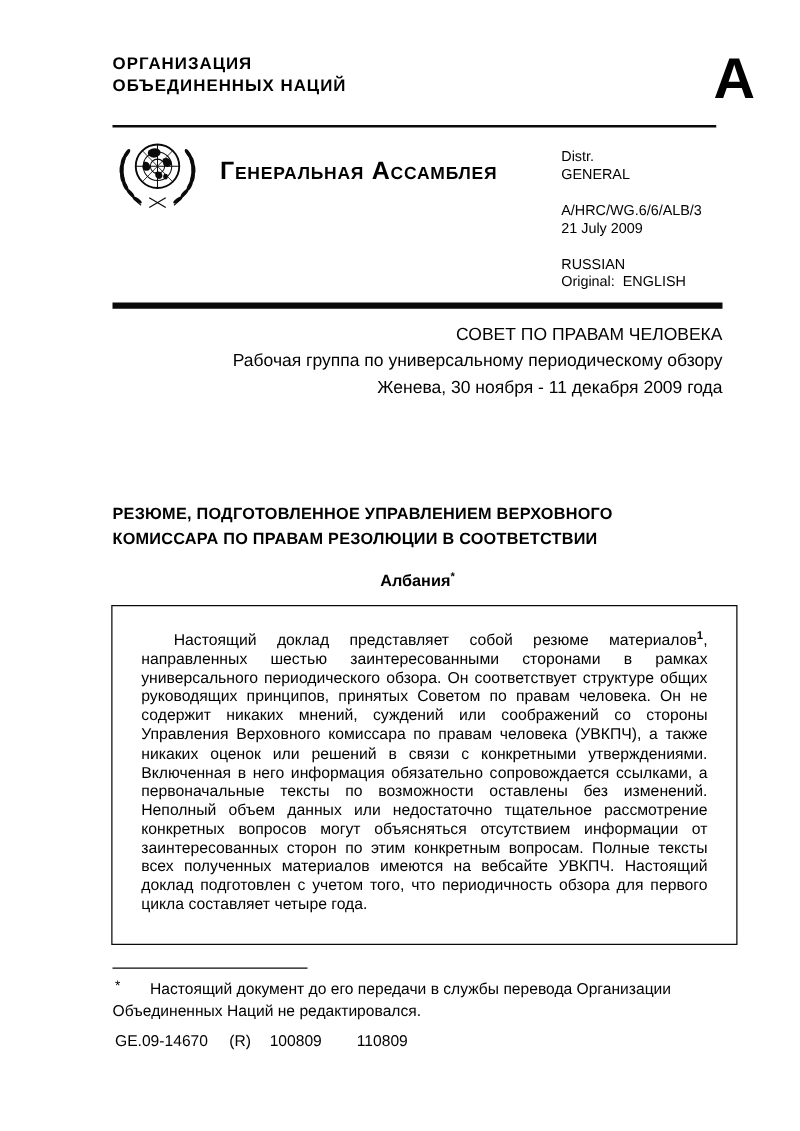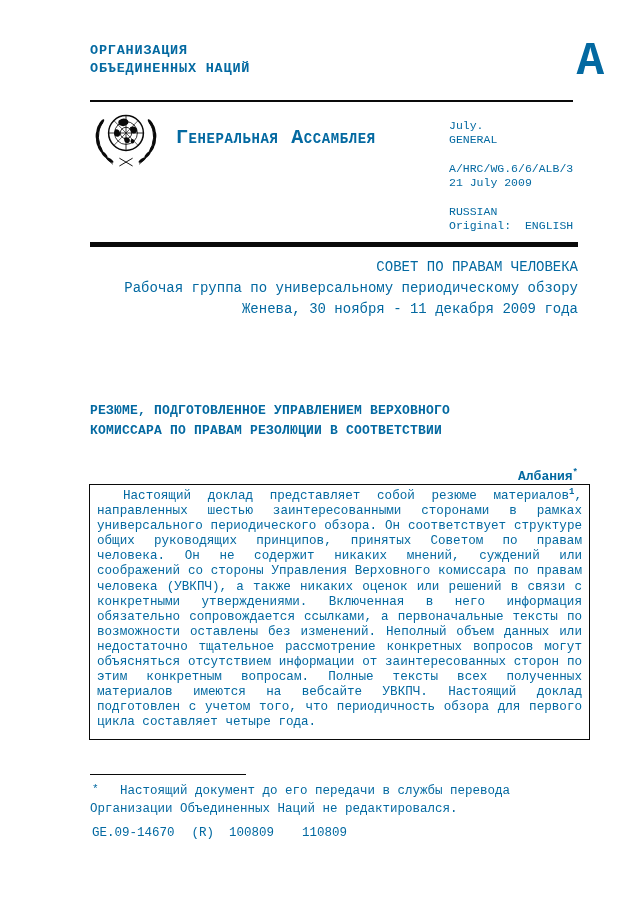--- a/index.html
+++ b/index.html
@@ -5,22 +5,22 @@
   html, body {
     margin: 0;
     padding: 0;
     background: #ffffff;
   }
   .page {
     position: relative;
     width: 640px;
     height: 905px;
     background: #ffffff;
-    color: #0369a1;
-    font-family: Liberation Mono, monospace;
+    color: #000000;
+    font-family: Liberation Sans, sans-serif;
     overflow: hidden;
   }
 
   
   .org-block {
     position: absolute;
     left: 90px;
     top: 42px;
     font-weight: bold;
     font-size: 13.5px;
@@ -99,23 +99,23 @@
     text-align: left;
     font-weight: bold;
     font-size: 13px;
     line-height: 19.5px;
     letter-spacing: 0.2px;
     margin-top: 32px;
   }
   .country-line {
     position: absolute;
     left: 90px;
-    top: 469px;
-    width: 488px;
-    text-align: right;
+    top: 457px;
+    width: 488px;
+    text-align: center;
     font-weight: bold;
     font-size: 13px;
   }
   .country-line sup {
     font-size: 9px;
     vertical-align: super;
     line-height: 0;
   }
 
   
@@ -124,21 +124,21 @@
     left: 89px;
     top: 484px;
     width: 485px;
     border: 1.5px solid #0a0a0a;
     padding: 4px 7px 8px 7px;
     font-size: 12.6px;
     line-height: 15.1px;
     text-align: justify;
   }
   .summary-box p {
-    margin: 0;
+    margin: 16px;
     text-indent: 26px;
   }
   .summary-box sup {
     font-size: 9px;
     font-weight: bold;
     vertical-align: super;
     line-height: 0;
   }
 
   
@@ -231,21 +231,21 @@
         <ellipse cx="98" cy="64" rx="7" ry="2.6" transform="rotate(-62 98 64)"></ellipse>
         <ellipse cx="91" cy="74" rx="7" ry="2.6" transform="rotate(-48 91 74)"></ellipse>
         <ellipse cx="82" cy="83" rx="7" ry="2.6" transform="rotate(-35 82 83)"></ellipse>
       </g>
     </svg>
   </div>
   <div class="assembly-title">Генеральная Ассамблея</div>
 
   <div class="distr-block">
     <div class="distr-group">
-      <div>July.</div>
+      <div>Distr.</div>
       <div>GENERAL</div>
     </div>
     <div class="distr-group">
       <div>A/HRC/WG.6/6/ALB/3</div>
       <div>21 July 2009</div>
     </div>
     <div class="distr-group">
       <div>RUSSIAN</div>
       <div><span>Original:</span>&nbsp;&nbsp;<span>ENGLISH</span></div>
     </div>

